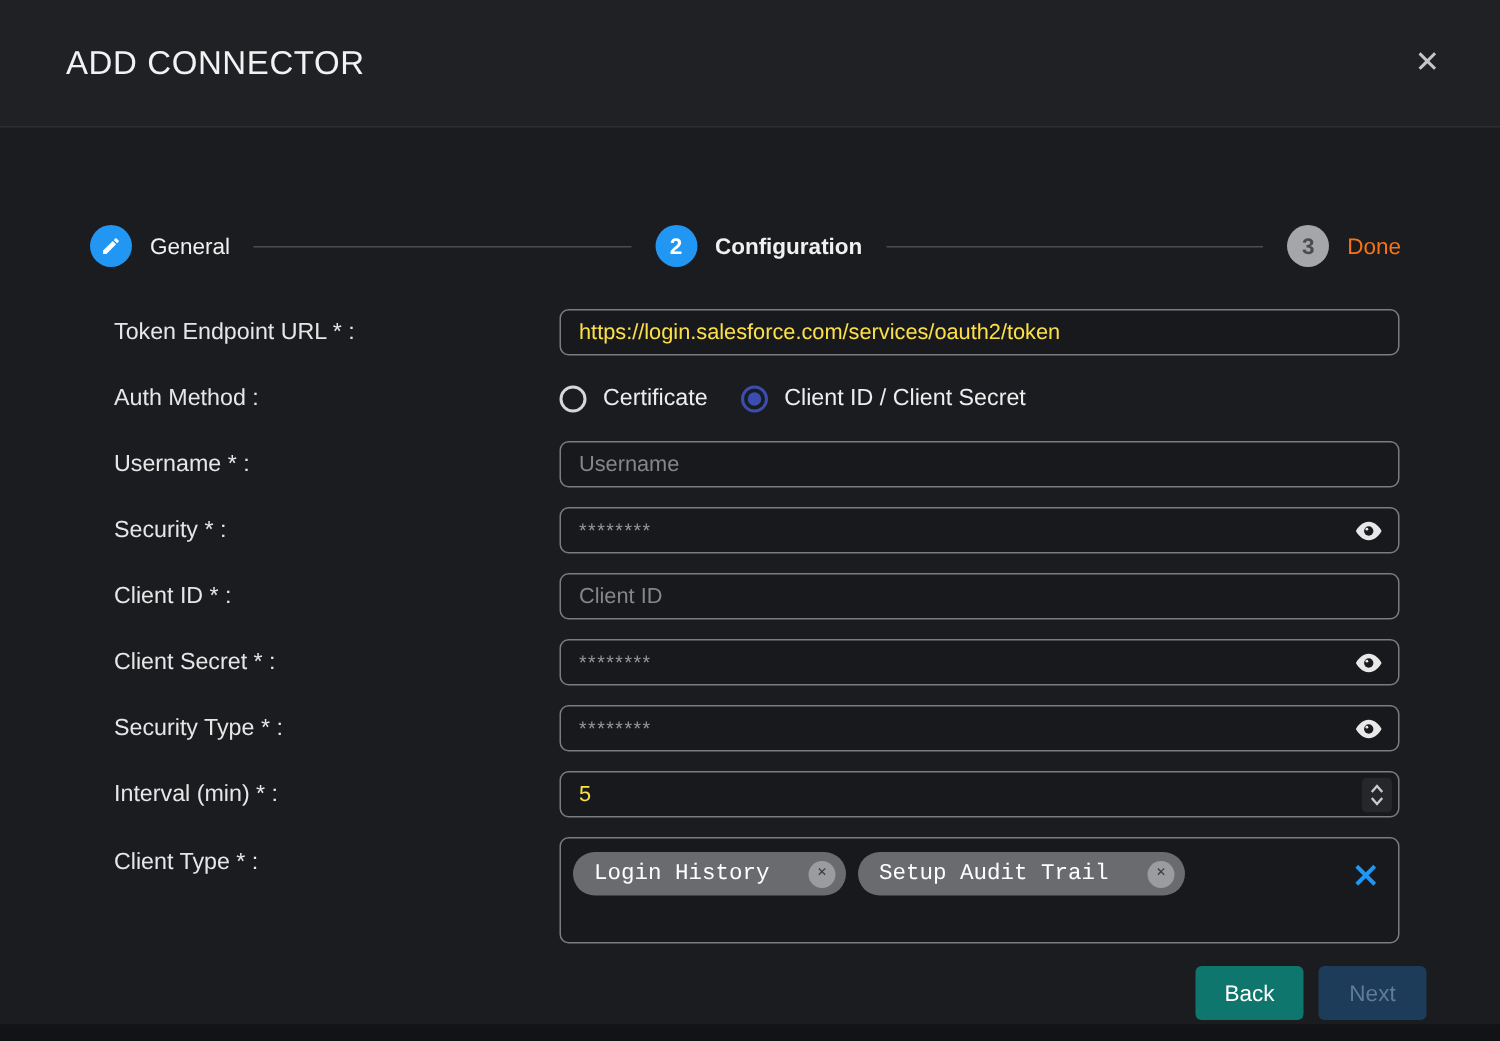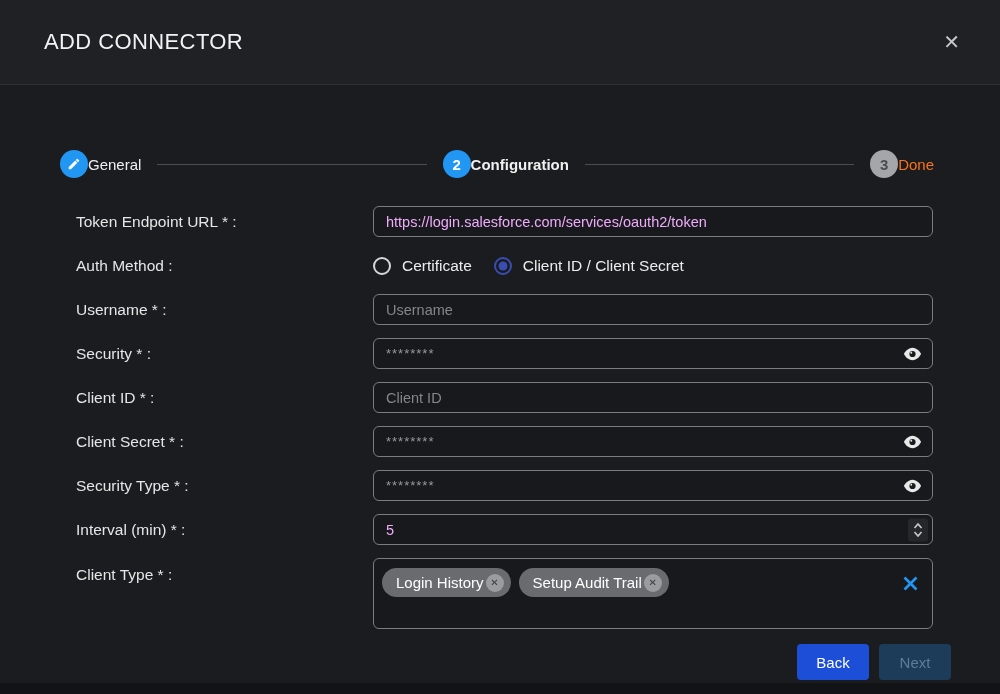--- a/index.html
+++ b/index.html
@@ -24,35 +24,35 @@
 
   
   .stepper { display:flex; align-items:center; margin:64px 66px 27px 60px; height:30px; }
   .step { display:flex; align-items:center; flex:none; }
   .step-circle {
     width:28px; height:28px; border-radius:50%; display:flex; align-items:center;
     justify-content:center; font-size:15px; font-weight:700; flex:none;
   }
   .step-circle.done-blue, .step-circle.active-blue { background:#2196f3; color:#fff; }
   .step-circle.pending { background:#a5a6a9; color:#4a4b4f; }
-  .step-label { font-size:15px; color:#f0f0f0; }
+  .step-label { margin-left:12px; font-size:15px; color:#f0f0f0; }
   .step.active .step-label { font-weight:700; }
   .step.pending .step-label { color:#f97316; }
   .step-line { flex:1; height:1px; background:#4b4c50; margin:0 16px; }
 
   
   .form-row { display:flex; align-items:center; padding-left:76px; margin-bottom:13px; min-height:31px; }
   .form-row.top-align { align-items:flex-start; }
   .form-label { width:297px; font-size:15.5px; color:#e6e6e6; flex:none; }
   .top-align .form-label { padding-top:8px; }
   .form-field { width:560px; position:relative; flex:none; }
 
   .text-input {
     width:100%; height:31px; background:#18191c; border:1px solid #7b7c80;
-    border-radius:6px; color:#f0abfc; font-size:14.5px; padding:0 12px;
+    border-radius:6px; color:#fde047; font-size:14.5px; padding:0 12px;
     font-family:inherit; outline:none;
   }
   .text-input::placeholder { color:#85868a; }
   .masked-input { font-size:13px; letter-spacing:1px; color:#97989c; padding-right:40px; }
 
   .eye-btn {
     position:absolute; right:9px; top:50%; transform:translateY(-50%);
     background:none; border:none; cursor:pointer; padding:2px; line-height:0;
   }
 
@@ -79,40 +79,40 @@
   }
 
   
   .chips-box {
     width:100%; height:71px; background:#18191c; border:1px solid #7b7c80;
     border-radius:6px; padding:9px 40px 9px 8px; display:flex; align-items:flex-start;
     flex-wrap:wrap; gap:8px; position:relative;
   }
   .chip {
     background:#6a6b6f; border-radius:15px; height:29px; display:flex;
-    align-items:center; padding:0 7px 0 14px; gap:2px;
+    align-items:center; padding:0 7px 0 14px; gap:26px;font-family:Liberation Mono, monospace;
   }
   .chip-label { color:#ffffff; font-size:15px; }
   .chip-remove {
     width:18px; height:18px; border-radius:50%; background:#9b9c9f; border:none;
     color:#3a3b3e; font-size:10px; line-height:18px; text-align:center; cursor:pointer;
     padding:0; font-family:inherit;
   }
   .clear-all-btn {
     position:absolute; right:11px; top:14px; background:none; border:none;
     cursor:pointer; line-height:0; padding:2px;
   }
 
   
   .footer-row { display:flex; justify-content:flex-end; padding-right:49px; margin-top:15px; gap:10px; }
   .btn {
     min-width:72px; height:36px; border:none; border-radius:4px; font-size:15px;
     font-family:inherit; cursor:pointer; padding:0 16px;
   }
-  .btn-back { background:#1d4ed8; color:#ffffff; }
+  .btn-back { background:#0f766e; color:#ffffff; }
   .btn-next { background:#1d3c5a; color:#5f7d99; cursor:default; }
 
   .bottom-strip { position:absolute; left:0; bottom:0; width:1000px; height:11px; background:#121316; }
 </style>
 </head>
 <body>
 
 <div class="modal">
 
   <div class="modal-header">

